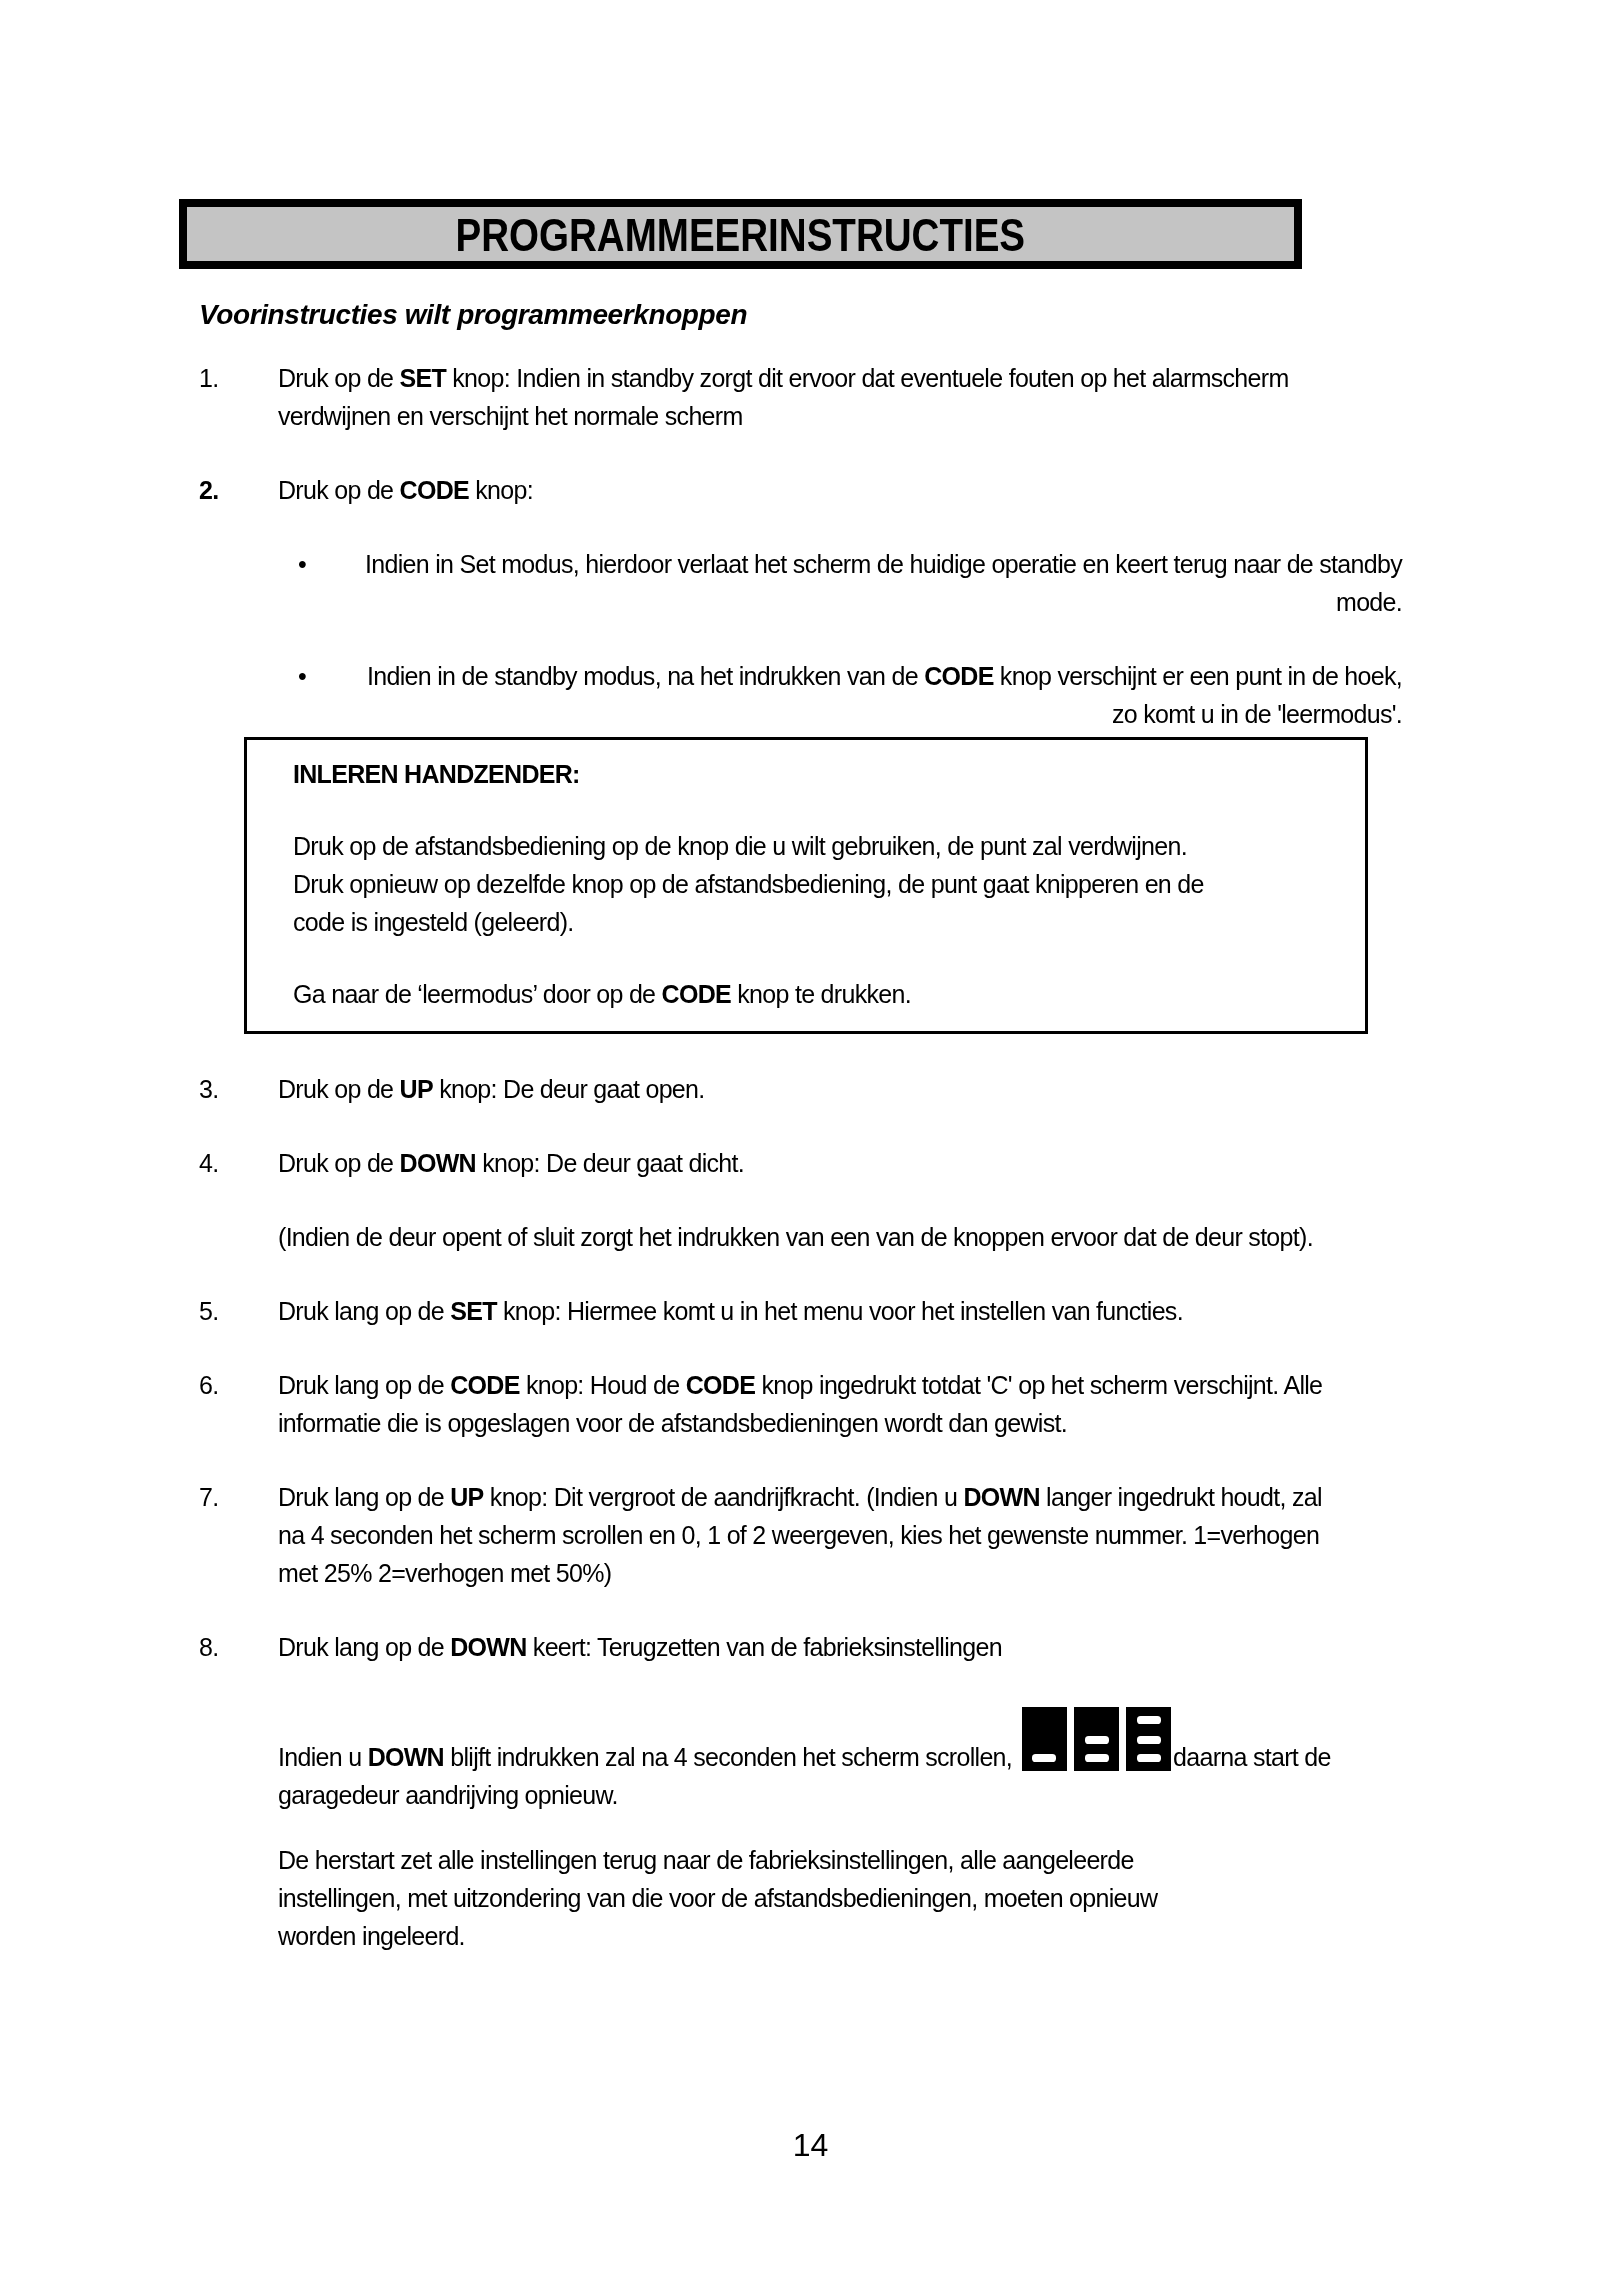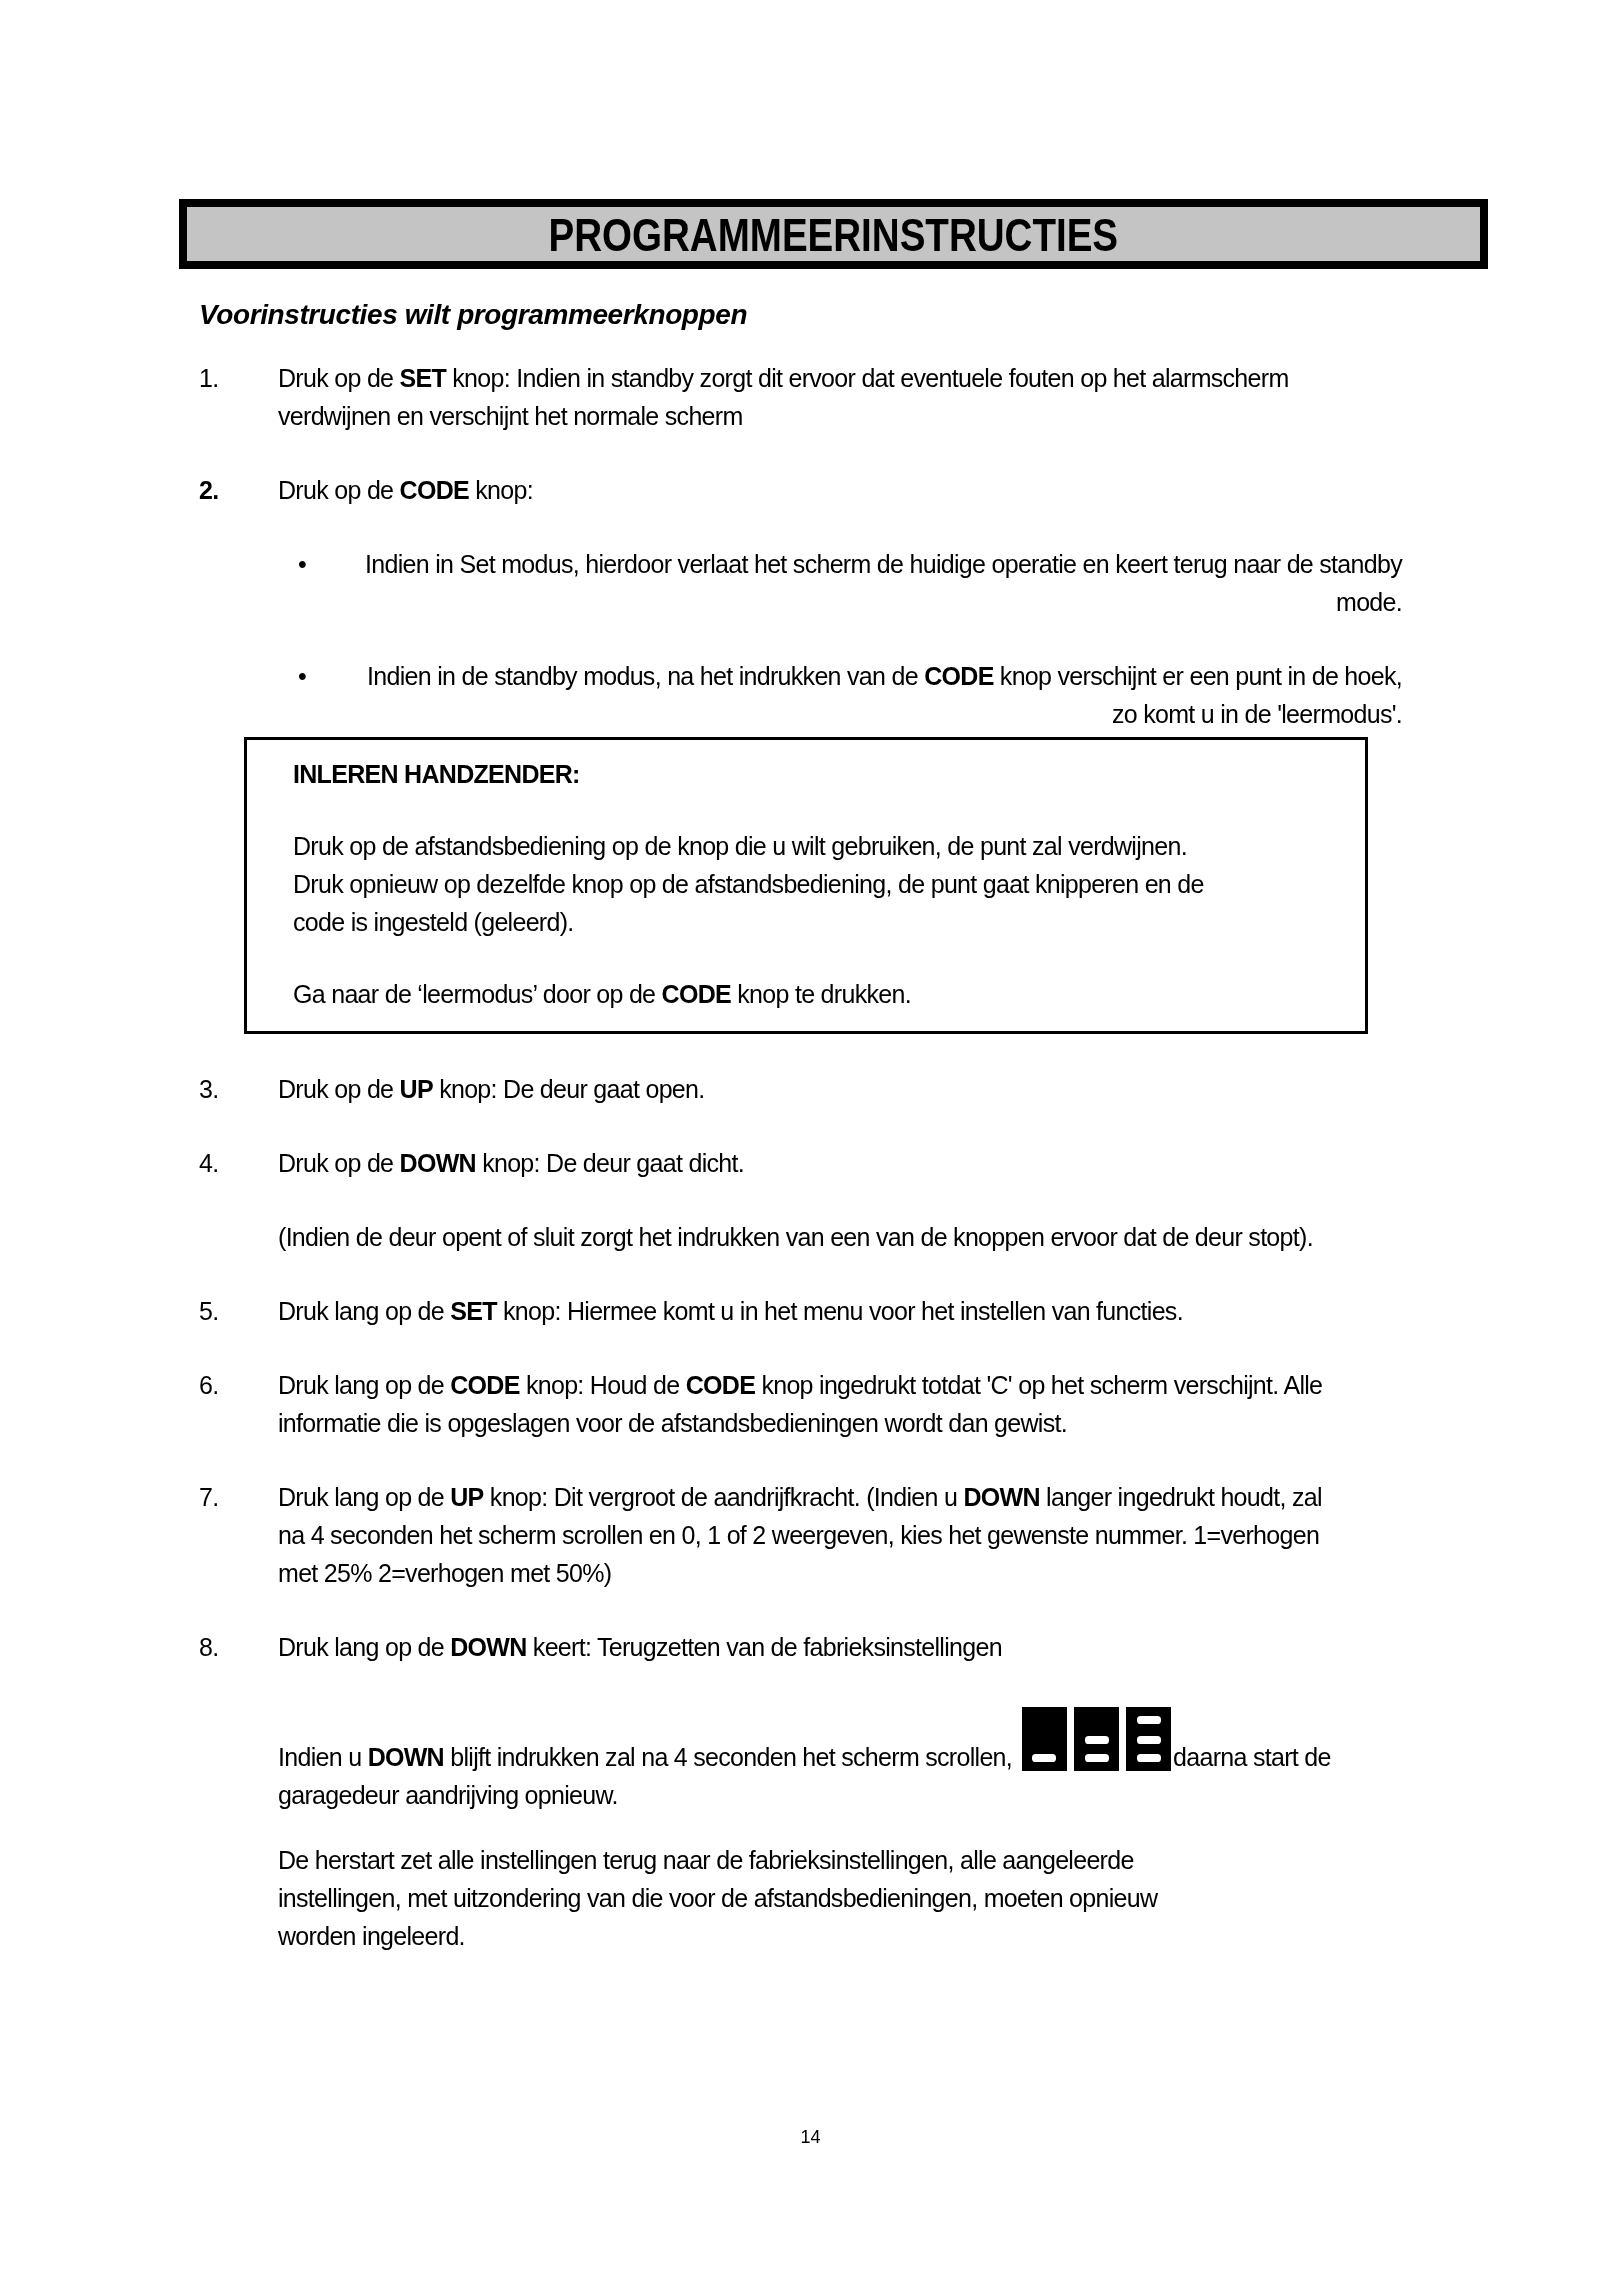--- a/index.html
+++ b/index.html
@@ -18,21 +18,21 @@
     color:var(--text-color);
     font-family:"Liberation Sans", sans-serif;
     box-sizing:border-box;
     padding-top:199px;
     overflow:hidden;
   }
   
   .title-box{
     box-sizing:border-box;
     margin-left:179px;
-    width:1309px;
+    width:1123px;
     height:70px;
     border:8px solid var(--border-color);
     background:var(--title-bar-fill);
     display:flex;
     align-items:center;
     justify-content:center;
   }
   .title-text{
     display:inline-block;
     font-weight:700;
@@ -111,21 +111,21 @@
   .seg-bar.mid{top:29px;}
   .seg-bar.bot{top:47px;}
   .icon-para{margin-bottom:27px;}
   
   .page-number{
     position:absolute;
     top:2127px;
     left:0;
     width:100%;
     text-align:center;
-    font-size:18px;
+    font-size:32px;
   }
 </style>
 </head>
 <body>
 
 <div class="page">
 
   <div class="title-box">
     <span class="title-text">PROGRAMMEERINSTRUCTIES</span>
   </div>

